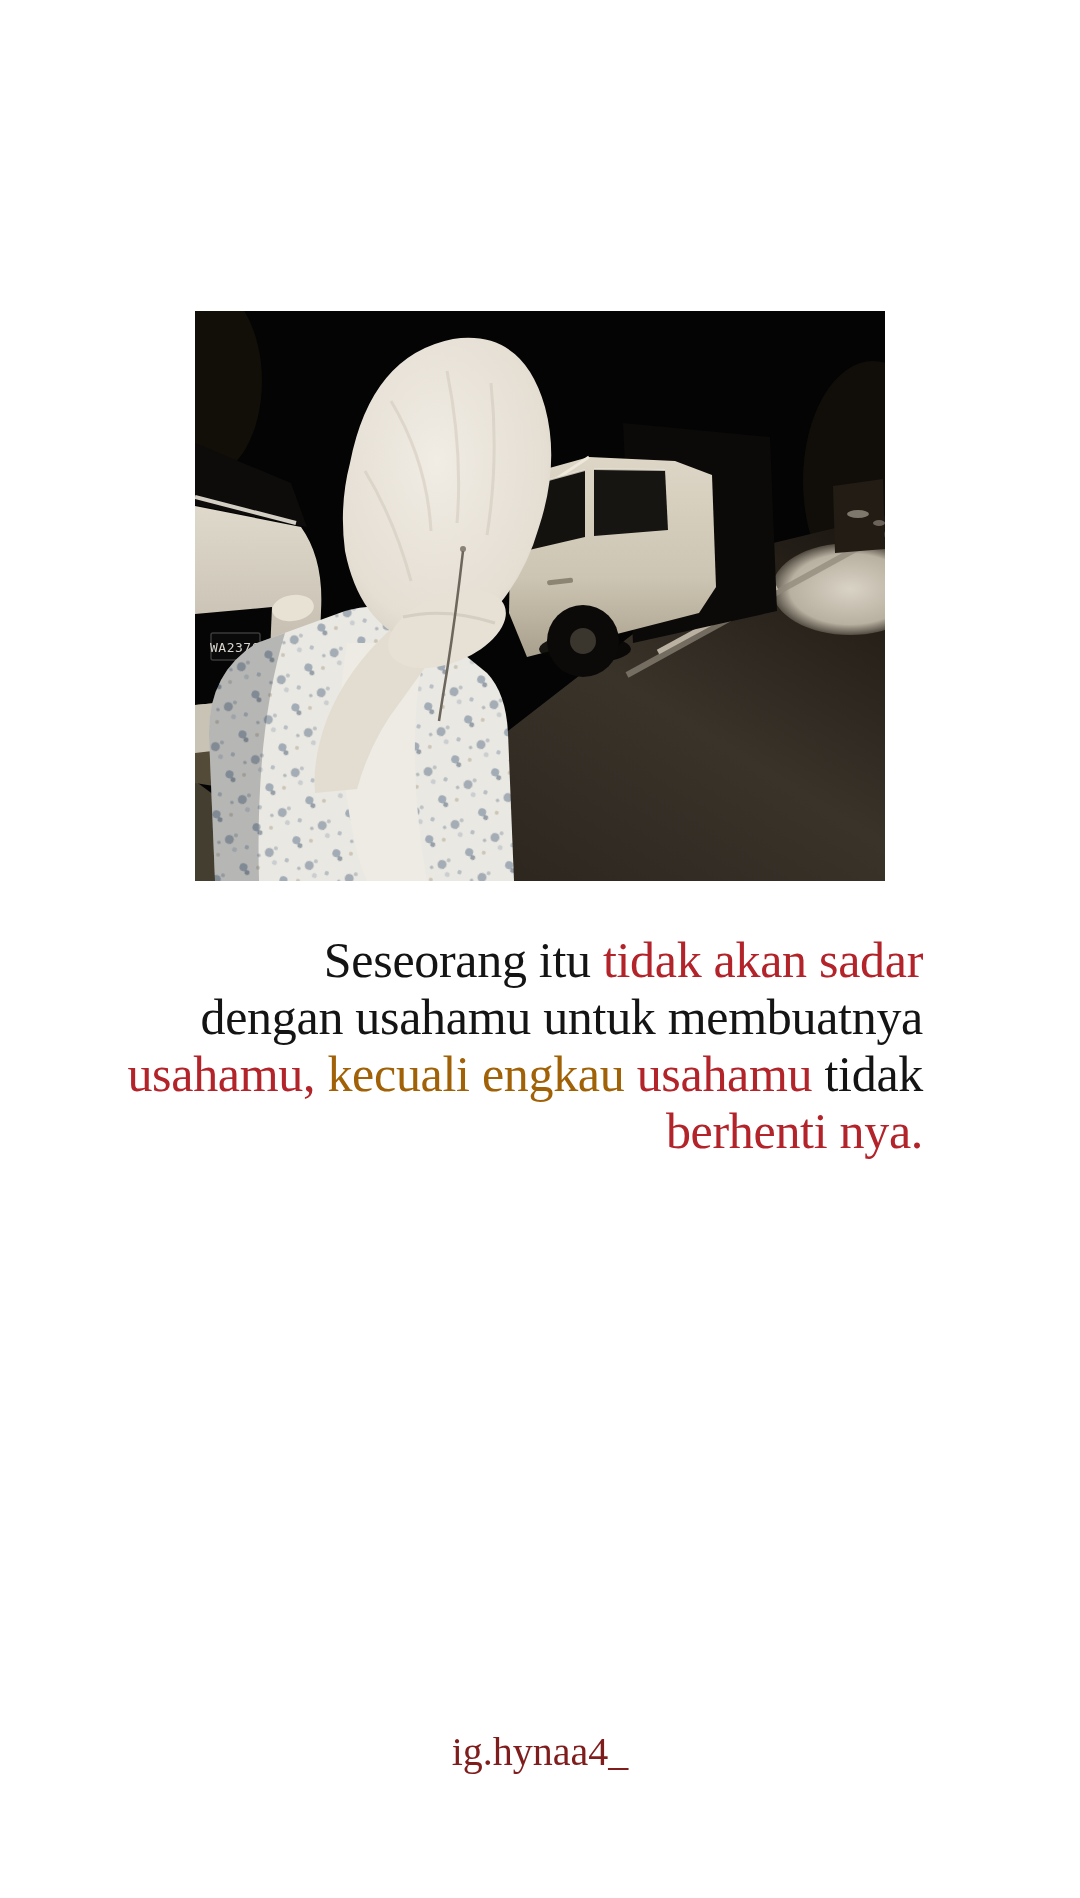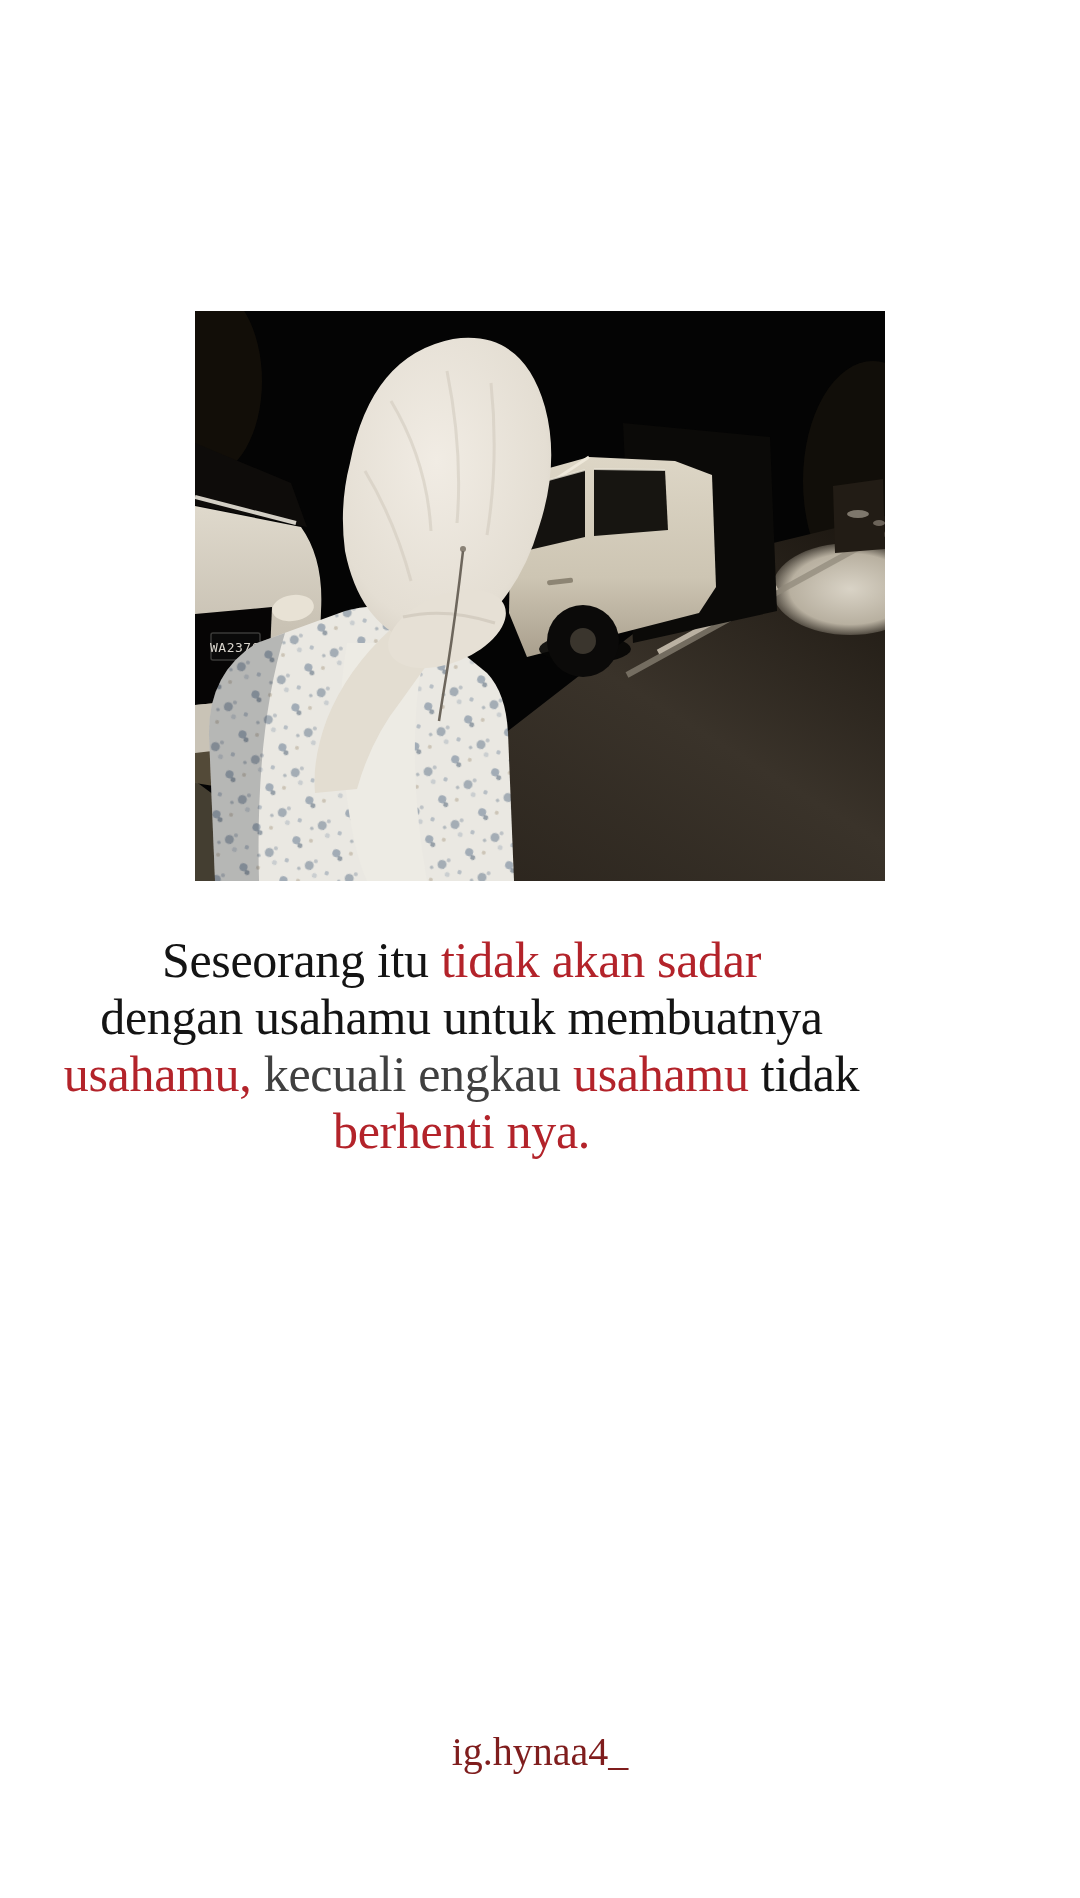--- a/index.html
+++ b/index.html
@@ -7,21 +7,21 @@
     position:relative;width:1080px;height:1898px;background:#ffffff;
     overflow:hidden;font-family:"Liberation Serif","DejaVu Serif",serif;
   }
   .photo{
     position:absolute;left:195px;top:311px;width:690px;height:570px;
     background:#030303;overflow:hidden;
   }
   .photo svg{display:block;width:690px;height:570px;}
   .quote{
     position:absolute;left:0;top:932px;width:923px;
-    text-align:center;font-size:50px;line-height:57px;
+    text-align:right;font-size:50px;line-height:57px;
     letter-spacing:-0.3px;white-space:nowrap;
   }
   .quote .line{height:57px;}
   .watermark{
     position:absolute;left:0;top:1728px;width:1080px;
     text-align:center;font-size:40px;line-height:48px;color:#7f1d1d;
   }
   .plate-text{
     font-family:"DejaVu Sans Mono","Liberation Mono",monospace;
     font-size:13px;letter-spacing:0.5px;
@@ -130,21 +130,21 @@
         <path d="M208,306 Q250,296 300,312" stroke="#c9c2b5" stroke-width="3" fill="none" opacity="0.6"></path>
         <circle cx="268" cy="238" r="3" fill="#8a8276"></circle>
         <path d="M268,240 Q261,302 252,360 Q247,390 244,410" stroke="#6d665c" stroke-width="2.5" fill="none"></path>
       </g>
     </svg>
   </div>
 
   <div class="quote">
     <div class="line"><span style="color: rgb(20, 20, 20);">Seseorang itu </span><span style="color: rgb(179, 35, 42);">tidak akan sadar</span></div>
     <div class="line"><span style="color: rgb(20, 20, 20); font-family: Liberation Serif, serif;">dengan usahamu untuk membuatnya</span></div>
-    <div class="line"><span style="color: rgb(179, 35, 42);">usahamu,</span><span style="color: #404040;"> kecuali engkau </span><span style="color: rgb(179, 35, 42);">usahamu</span><span style="color: rgb(20, 20, 20);"> tidak</span></div>
+    <div class="line"><span style="color: rgb(179, 35, 42);">usahamu,</span><span style="color: #a16207;"> kecuali engkau </span><span style="color: rgb(179, 35, 42);">usahamu</span><span style="color: rgb(20, 20, 20);"> tidak</span></div>
     <div class="line"><span style="color: rgb(179, 35, 42);">berhenti nya.</span></div>
   </div>
 
   <div class="watermark">
     <span>ig.hynaa4_</span>
   </div>
 
 </div>
 
 </body></html>

